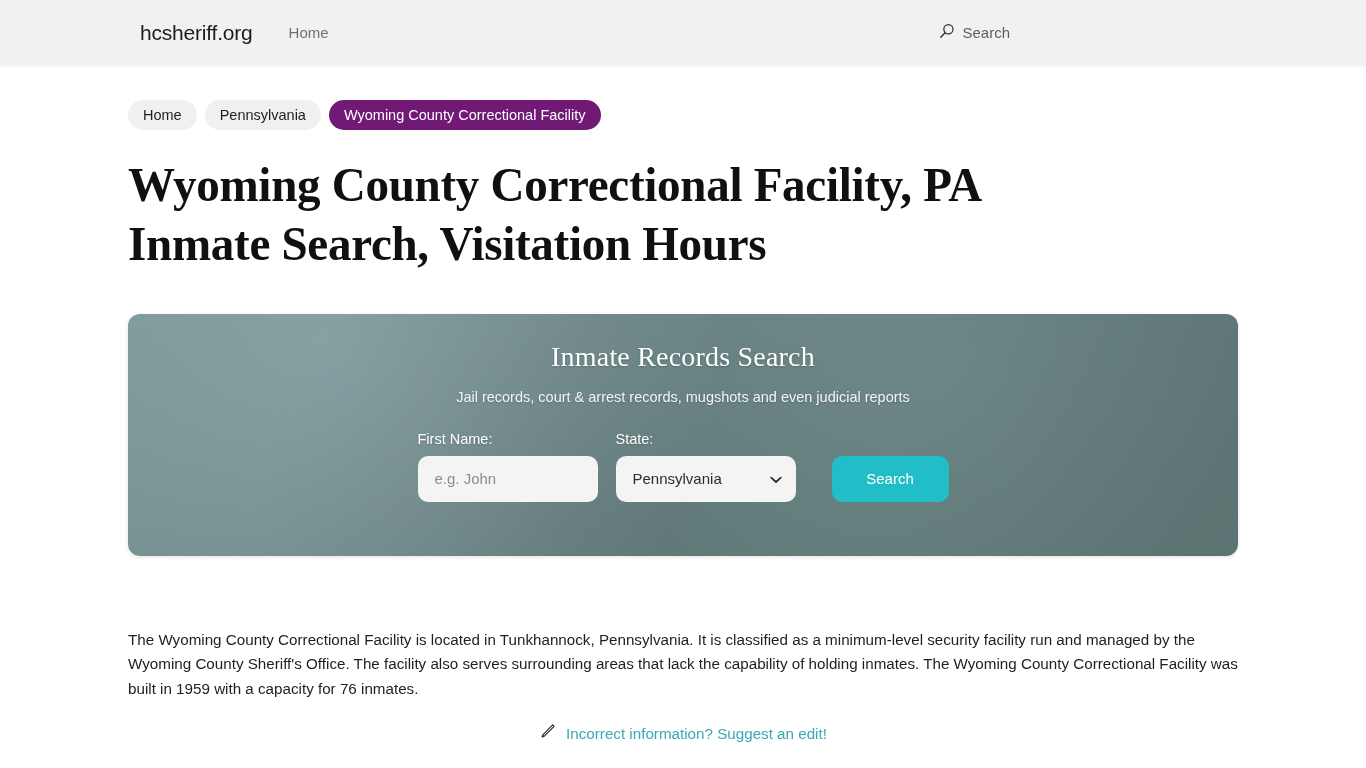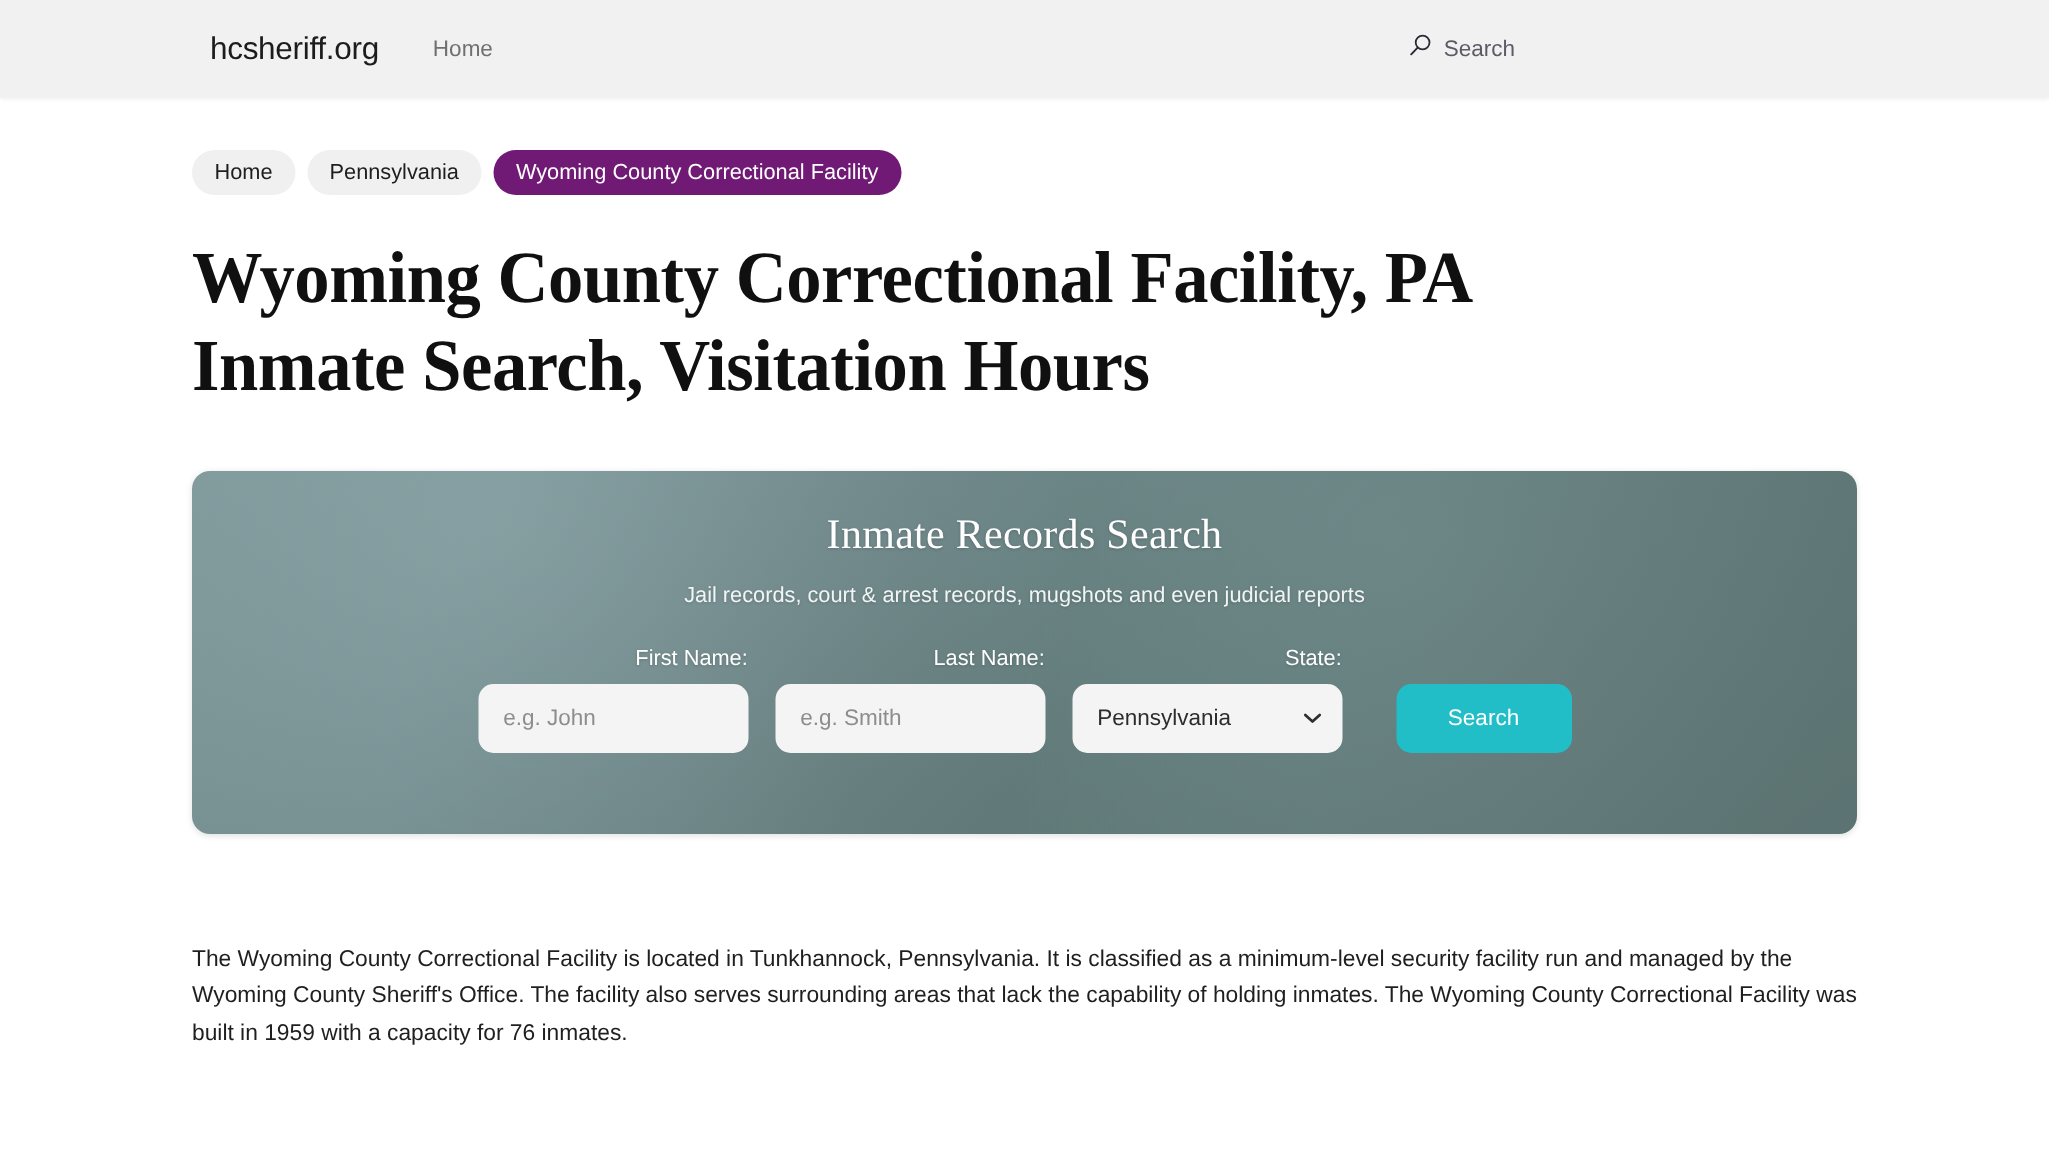--- a/index.html
+++ b/index.html
@@ -159,21 +159,20 @@
     display: flex;
     align-items: flex-end;
     gap: 18px;
   }
   .field { display: flex; flex-direction: column; }
   .field-label {
     font-size: 14.5px;
     color: #ffffff;
     margin-bottom: 9px;
     text-shadow: 0 1px 2px rgba(0,0,0,0.18);
-    text-align: right;
   }
   .text-input,
   .select-input {
     height: 46px;
     border: none;
     border-radius: 10px;
     background: #f4f4f4;
     font-family: "Liberation Sans", sans-serif;
     font-size: 15px;
     color: #2c2c2c;
@@ -275,24 +274,20 @@
       <div class="panel-title">Inmate Records Search</div>
       <div class="panel-sub">Jail records, court &amp; arrest records, mugshots and even judicial reports</div>
 
       <form class="form-row">
 
         <div class="field">
           <label class="field-label">First Name:</label>
           <input class="text-input" type="text" placeholder="e.g. John" style="">
         </div>
 
-        <div class="field">
-          <label class="field-label">Last Name:</label>
-          <input class="text-input" type="text" placeholder="e.g. Smith" style="">
-        </div>
 
         <div class="field">
           <label class="field-label">State:</label>
           <div class="select-wrap">
             <select class="select-input">
               <option>Pennsylvania</option>
             </select>
             <span class="chev">
               <svg width="12" height="8" viewBox="0 0 12 8">
                 <path d="M1.2 1.6 L6 6 L10.8 1.6" fill="none" stroke="#2e2e2e" stroke-width="1.8" stroke-linecap="round" stroke-linejoin="round"></path>
@@ -301,14 +296,23 @@
           </div>
         </div>
 
         <button class="search-btn" type="submit">Search</button>
       </form>
     </div>
   </section>
 
   <p class="article">The Wyoming County Correctional Facility is located in Tunkhannock, Pennsylvania. It is classified as a minimum-level security facility run and managed by the Wyoming County Sheriff's Office. The facility also serves surrounding areas that lack the capability of holding inmates. The Wyoming County Correctional Facility was built in 1959 with a capacity for 76 inmates.</p>
 
+  <div class="suggest-row">
+    <span class="pencil-icon">
+      <svg width="17" height="17" viewBox="0 0 17 17">
+        <path d="M13.6 1.9 L15.1 3.4 L5.3 13.2 L3.1 14.0 L3.9 11.8 Z" fill="none" stroke="#2b2b2b" stroke-width="1.15" stroke-linejoin="round"></path>
+        <path d="M3.1 14.0 L3.9 11.8 L5.3 13.2 Z" fill="#2b2b2b"></path>
+      </svg>
+    </span>
+    <a class="suggest-link">Incorrect information? Suggest an edit!</a>
+  </div>
 
 </main>
 
 </body></html>

